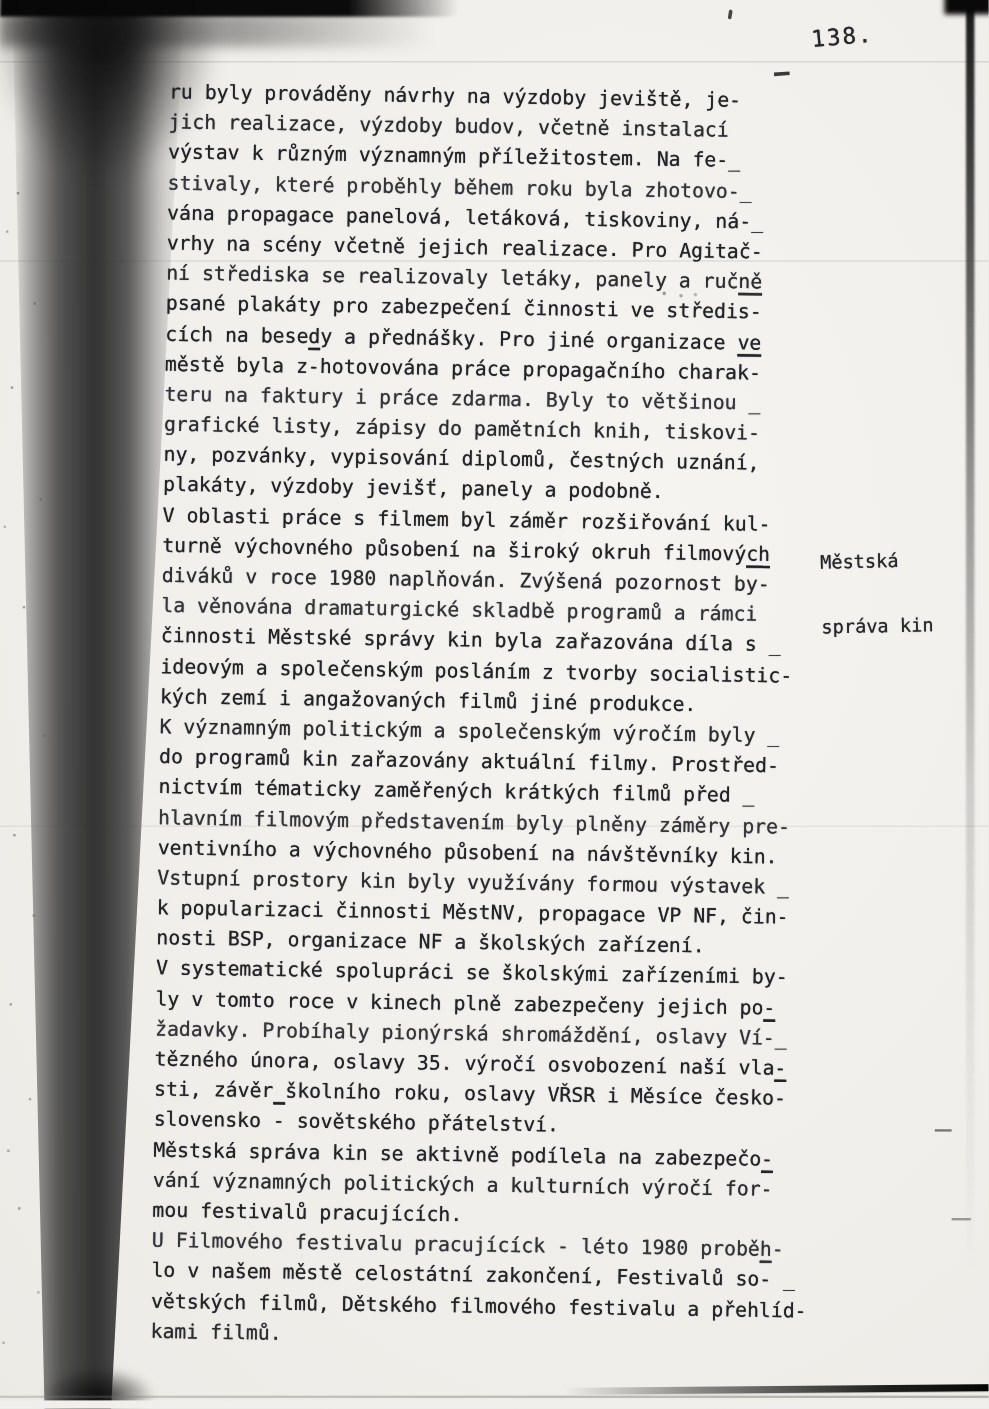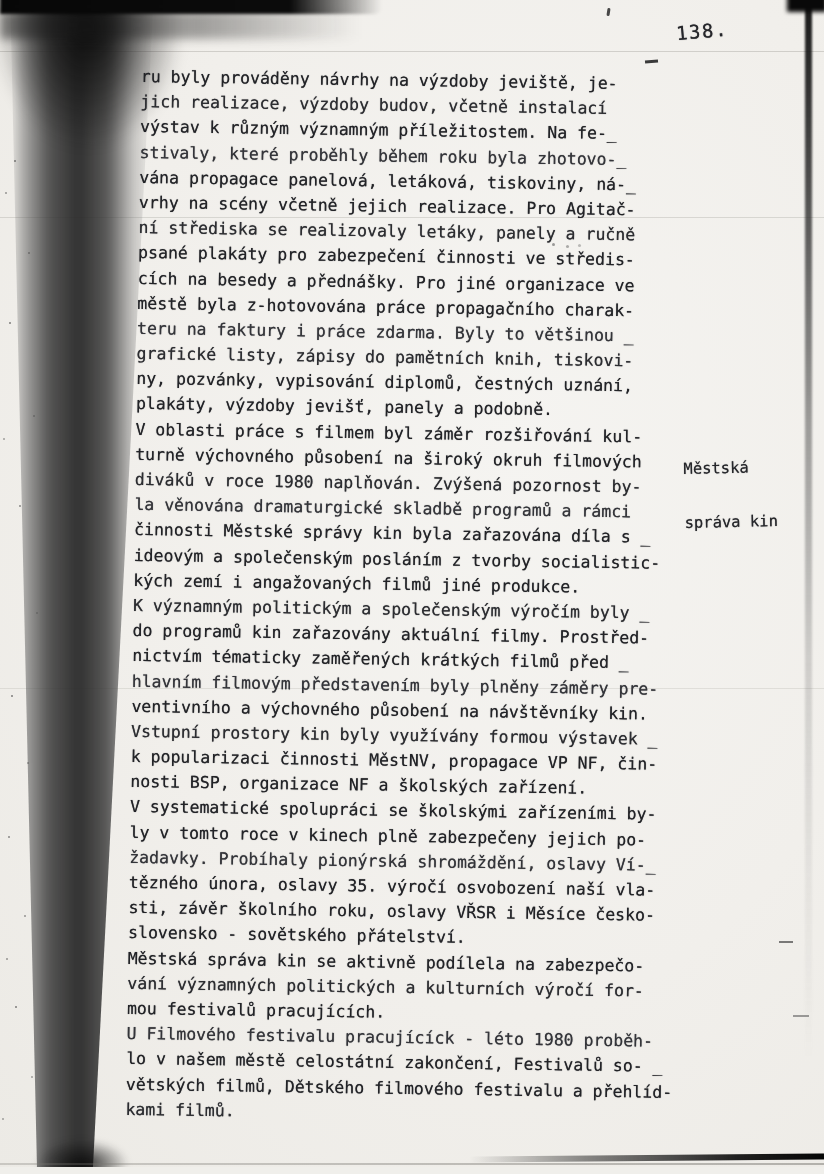--- a/index.html
+++ b/index.html
@@ -73,21 +73,21 @@
   }
   .body-text{
     position:absolute;left:141px;top:64px;width:580px;z-index:5;
     font-size:16.5px;line-height:25.2px;color:#222327;
     transform:rotate(0.85deg);transform-origin:0 0;
     text-shadow:0 0 0.8px rgba(34,35,39,0.8);
   }
   .tline{height:25.2px;white-space:pre;}
   .tline:nth-child(5n+2){color:#2c2d31;}
   .tline:nth-child(7n+4){color:#34353a;}
-  .u{text-decoration-thickness:1.5px;text-underline-offset:3.5px;}
+  .u{text-decoration:underline;text-decoration-thickness:1.5px;text-underline-offset:3.5px;}
   .margin-note{
     position:absolute;left:684px;top:423px;z-index:5;
     font-size:15.5px;line-height:18px;color:#26272b;
     transform:rotate(-1.2deg);text-shadow:0 0 0.8px rgba(38,39,43,0.8);white-space:pre;
   }
   
   .art{position:absolute;z-index:4;}
   .a-dash1{left:645px;top:60px;width:13px;height:2.5px;background:#3a3a3a;transform:rotate(-4deg);}
   .a-apos{left:607px;top:8px;width:3px;height:8px;background:#474747;border-radius:1.5px;transform:rotate(9deg);}
   .a-dash2{left:779px;top:941px;width:14px;height:2px;background:rgba(70,70,70,0.7);}

